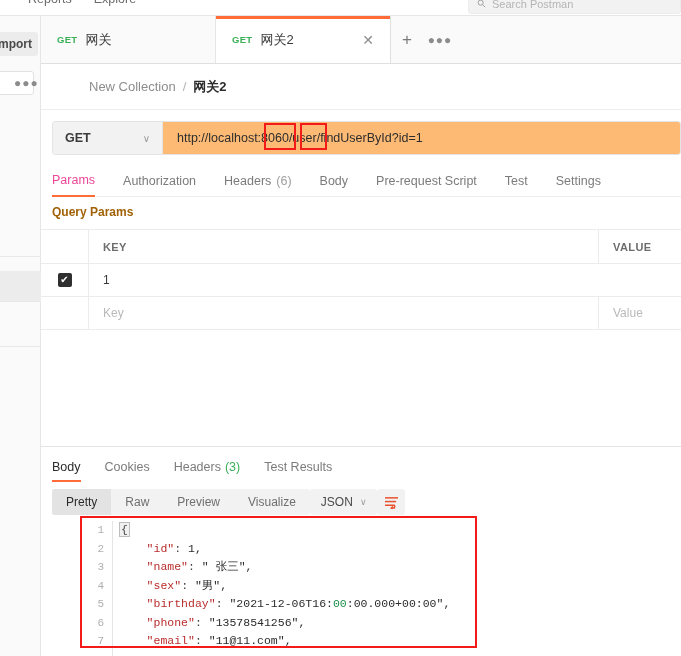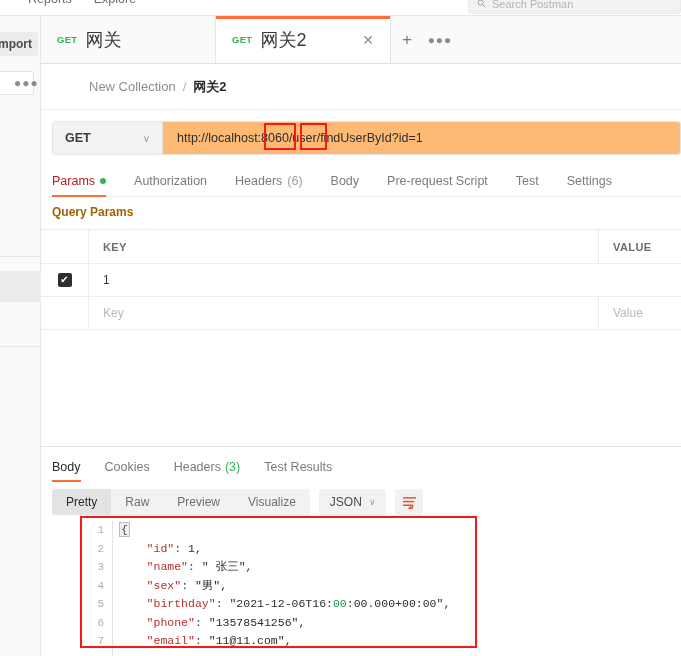--- a/index.html
+++ b/index.html
@@ -66,21 +66,21 @@
     padding: 0 16px; min-width: 175px;
     border-right: 1px solid #e6e6e6;
     background: #fafafa; cursor: pointer;
   }
   .tab.active { background: #ffffff; border-right: 1px solid #e0e0e0; }
   .tab.active::before {
     content: ""; position: absolute; left: 0; right: 0; top: 0; height: 2.5px;
     background: #ff6c37;
   }
   .tab .method { font-size: 9.5px; font-weight: bold; color: #3bb157; letter-spacing: .3px; }
-  .tab .tname { font-size: 18px; color: #3a3a3a; }
+  .tab .tname { font-size: 13px; color: #3a3a3a; }
   .tab .closex {
     margin-left: auto; font-size: 14px; color: #8d8d8d; line-height: 1;
     padding-left: 18px;
   }
   .tab-plus {
     display: flex; align-items: center; justify-content: center;
     width: 32px; font-size: 17px; color: #7a7a7a; cursor: pointer;
   }
   .tab-more {
     display: flex; align-items: center; justify-content: center;
@@ -127,21 +127,21 @@
     position: absolute; left: 52px; top: 167px; width: 629px; height: 30px;
     display: flex; align-items: center; gap: 0;
     border-bottom: 1px solid #ededed;
   }
   .rtab {
     position: relative; display: flex; align-items: center; gap: 5px;
     padding: 0 14px 8px 0; margin-right: 14px;
     font-size: 12.5px; color: #7b7b7b; cursor: pointer; height: 30px;
     padding-top: 6px;
   }
-  .rtab.active { color: #b91c1c; }
+  .rtab.active { color: #ec4899; flex-direction: column; }
   .rtab.active::after {
     content: ""; position: absolute; left: 0; right: 14px; bottom: 0;
     height: 2px; background: #ff6c37;
   }
   .rtab .dot {
     width: 6px; height: 6px; border-radius: 50%; background: #3bb157;
     display: inline-block;
   }
   .rtab .cnt { color: #9e9e9e; }
 
@@ -192,21 +192,21 @@
   }
   .rstab.active { color: #2b2b2b; }
   .rstab.active::after {
     content: ""; position: absolute; left: 0; right: 0; bottom: -1px;
     height: 2px; background: #ff6c37;
   }
   .rstab .cnt { color: #3bb157; }
 
   .viewbar {
     position: absolute; left: 52px; top: 489px; height: 26px;
-    display: flex; align-items: stretch; gap: 9px;
+    display: flex; align-items: stretch; 
   }
   .segbox {
     display: flex; background: #f2f2f2; border-radius: 3px; overflow: hidden;
   }
   .seg {
     display: flex; align-items: center; padding: 0 14px;
     font-size: 12px; color: #6f6f6f; cursor: pointer;
   }
   .seg.active { background: #e3e3e3; color: #2b2b2b; }
   .jsonsel {

